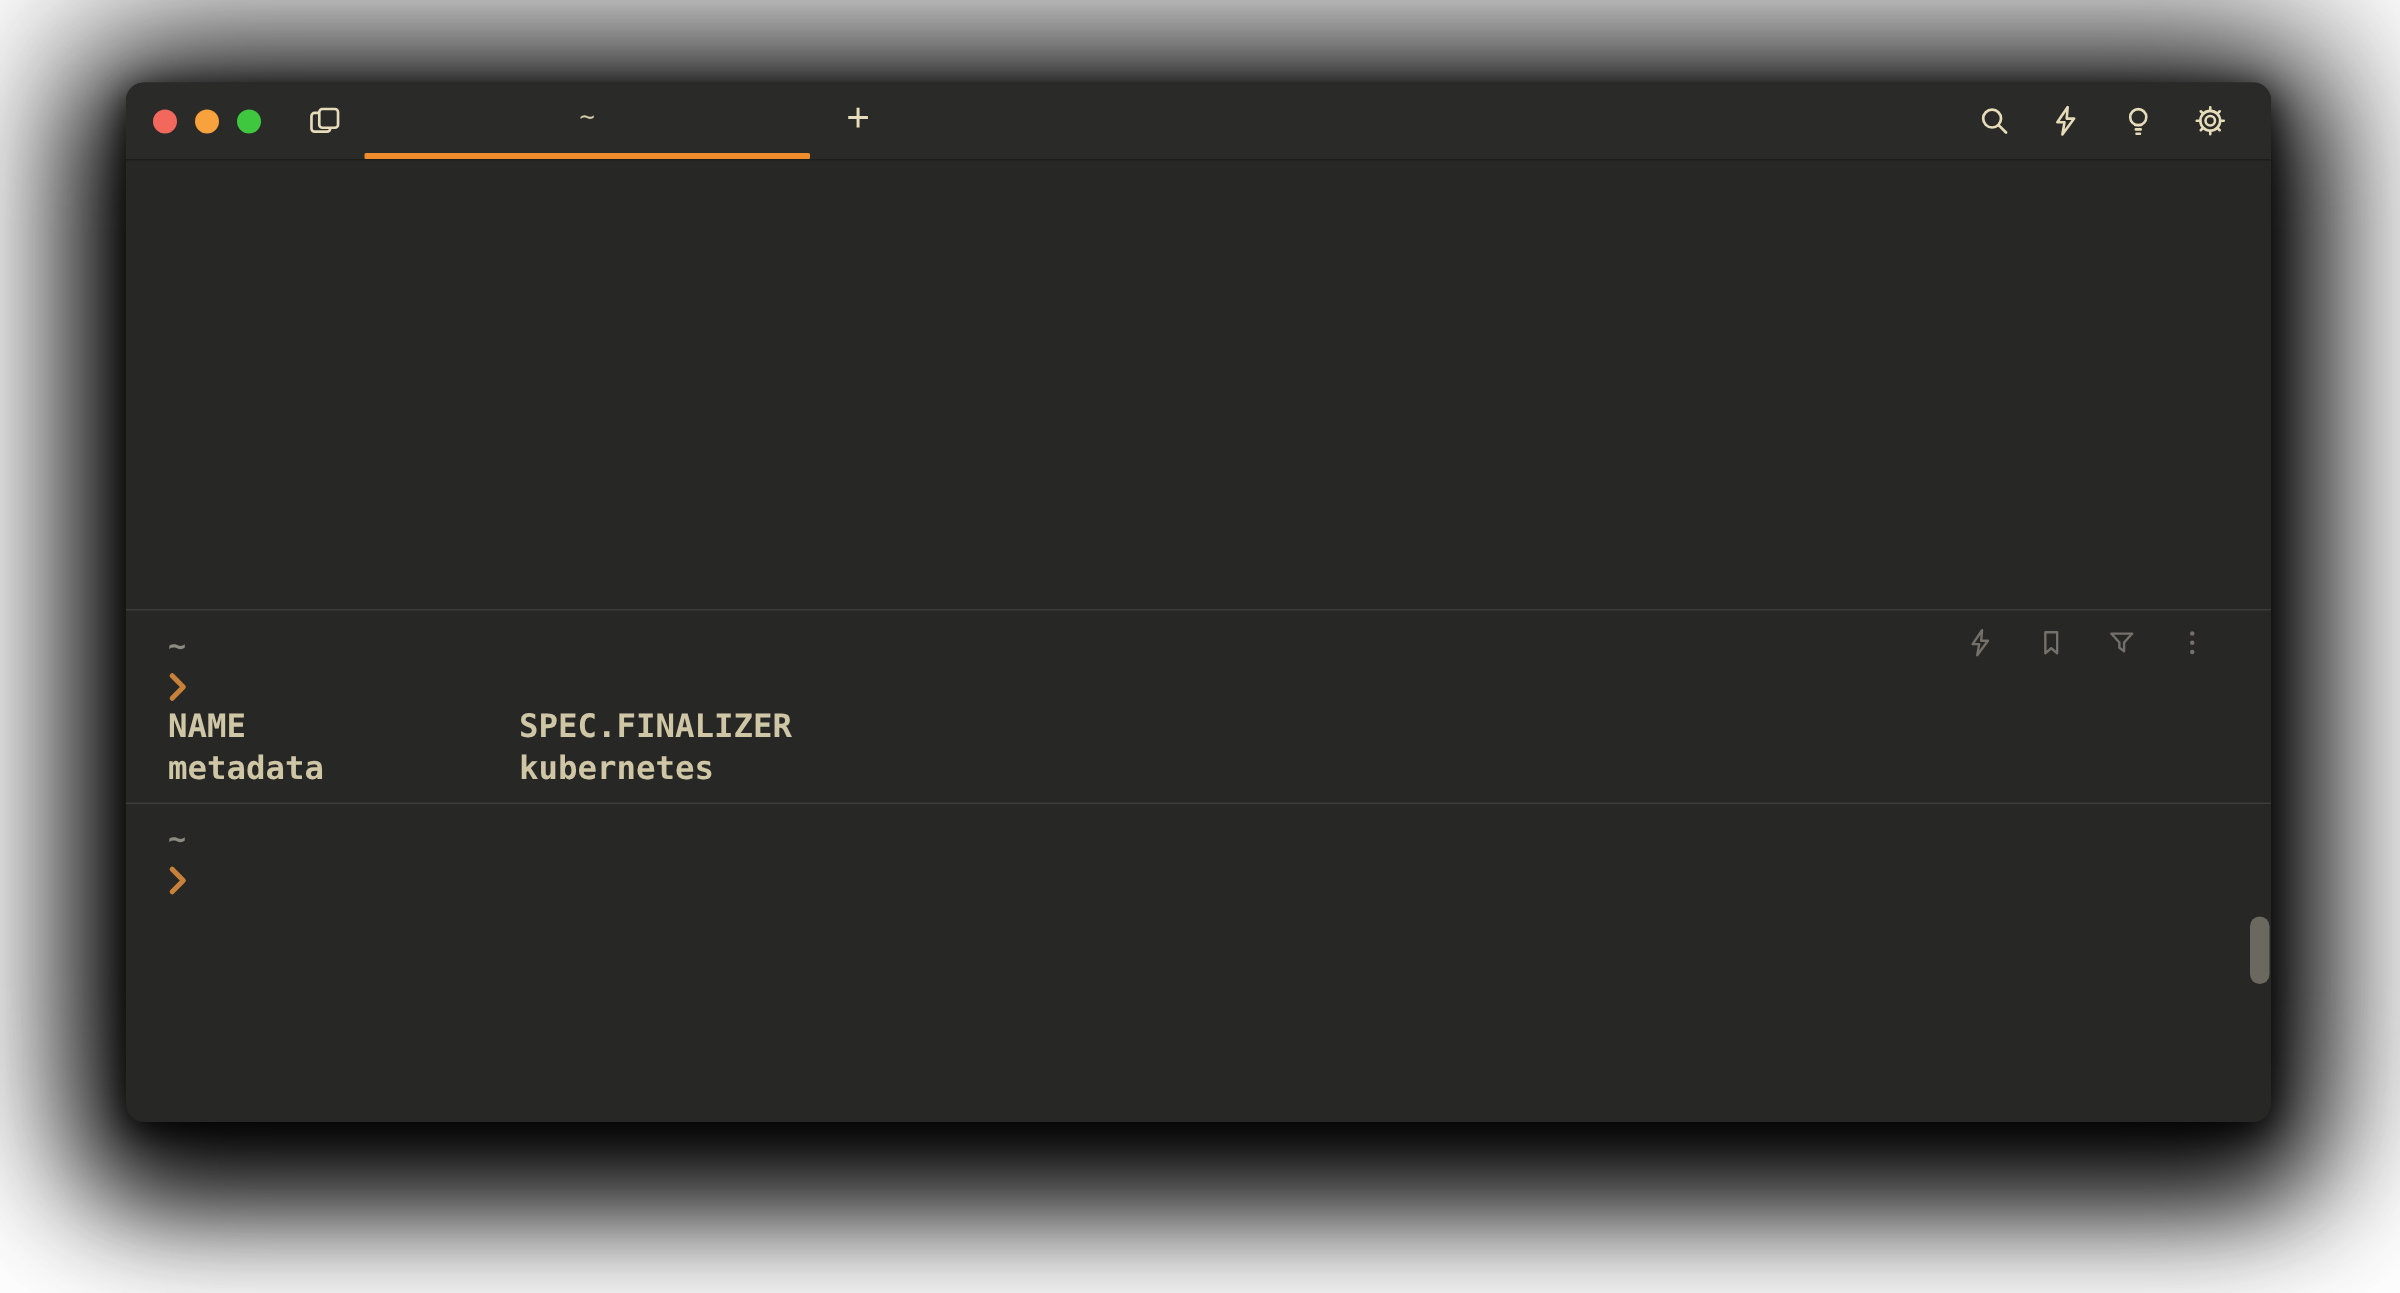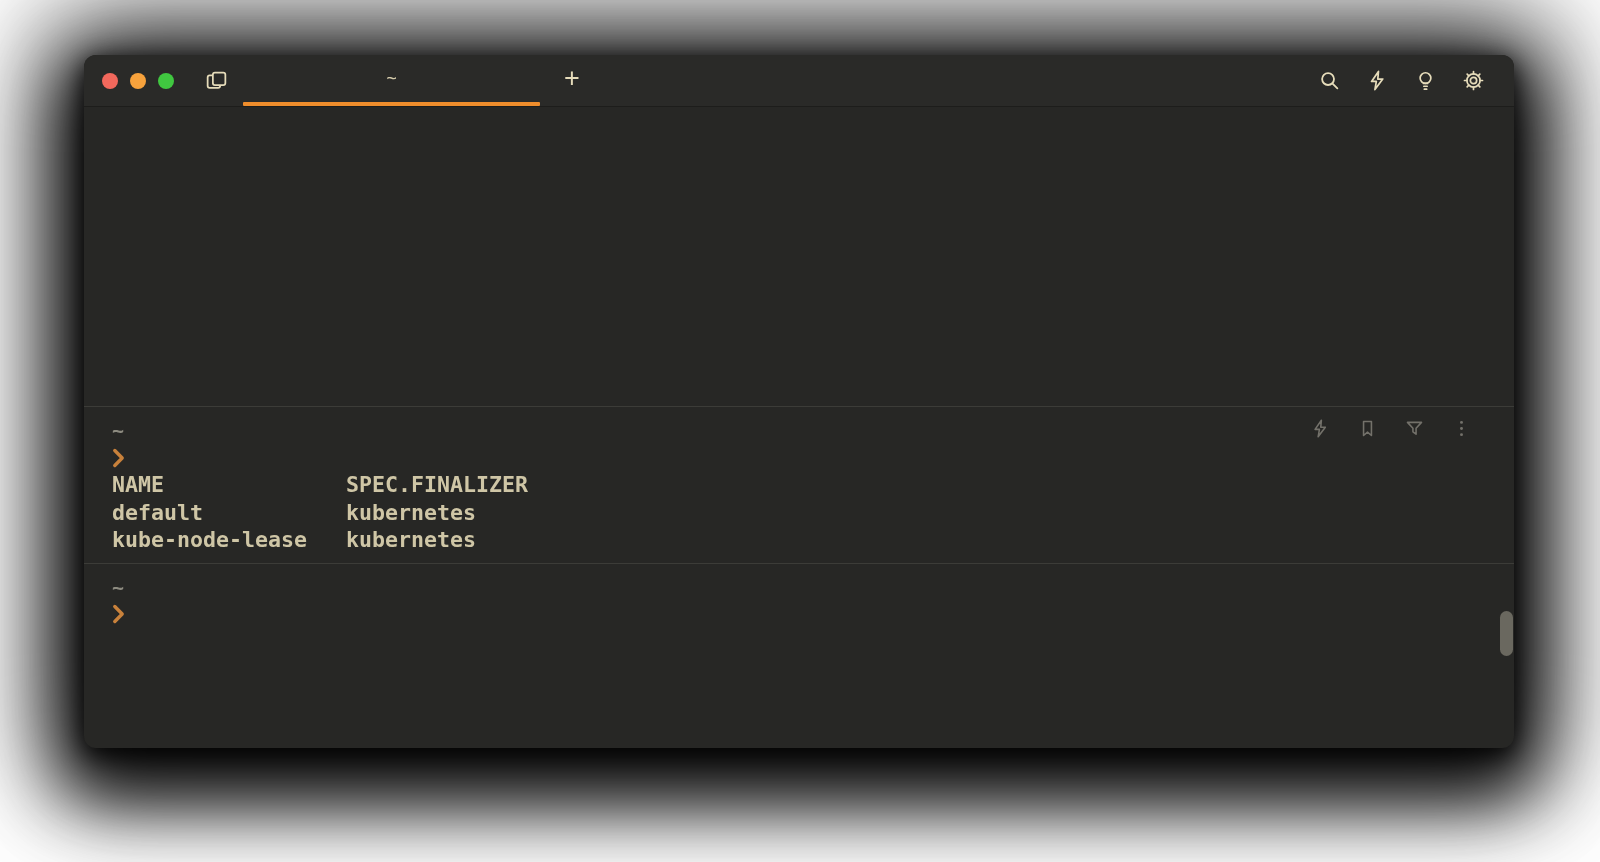--- a/index.html
+++ b/index.html
@@ -210,22 +210,21 @@
 
         <div class="line cwd">~</div>
         <div class="line prompt-line">
           <svg width="13" height="20" viewBox="0 0 13 20" fill="none" stroke="#c8813b" stroke-width="3.4" stroke-linecap="round" stroke-linejoin="round">
             <path d="M2.8 2.5 L10.2 10 L2.8 17.5"></path>
           </svg>
         </div>
 
         <div class="output">
           <div class="out-row"><span class="col-name">NAME</span><span>SPEC.FINALIZER</span></div>
-          <div class="out-row"><span class="col-name">default</span><span>kubernetes</span></div>
-          <div class="out-row"><span class="col-name">kube-node-lease</span><span>kubernetes</span></div>
+          <div class="out-row"><span class="col-name">metadata</span><span>kubernetes</span></div>
         </div>
       </div>
 
       <div class="block">
         <div class="line cwd">~</div>
         <div class="line prompt-line">
           <svg width="13" height="20" viewBox="0 0 13 20" fill="none" stroke="#c8813b" stroke-width="3.4" stroke-linecap="round" stroke-linejoin="round">
             <path d="M2.8 2.5 L10.2 10 L2.8 17.5"></path>
           </svg>
         </div>

